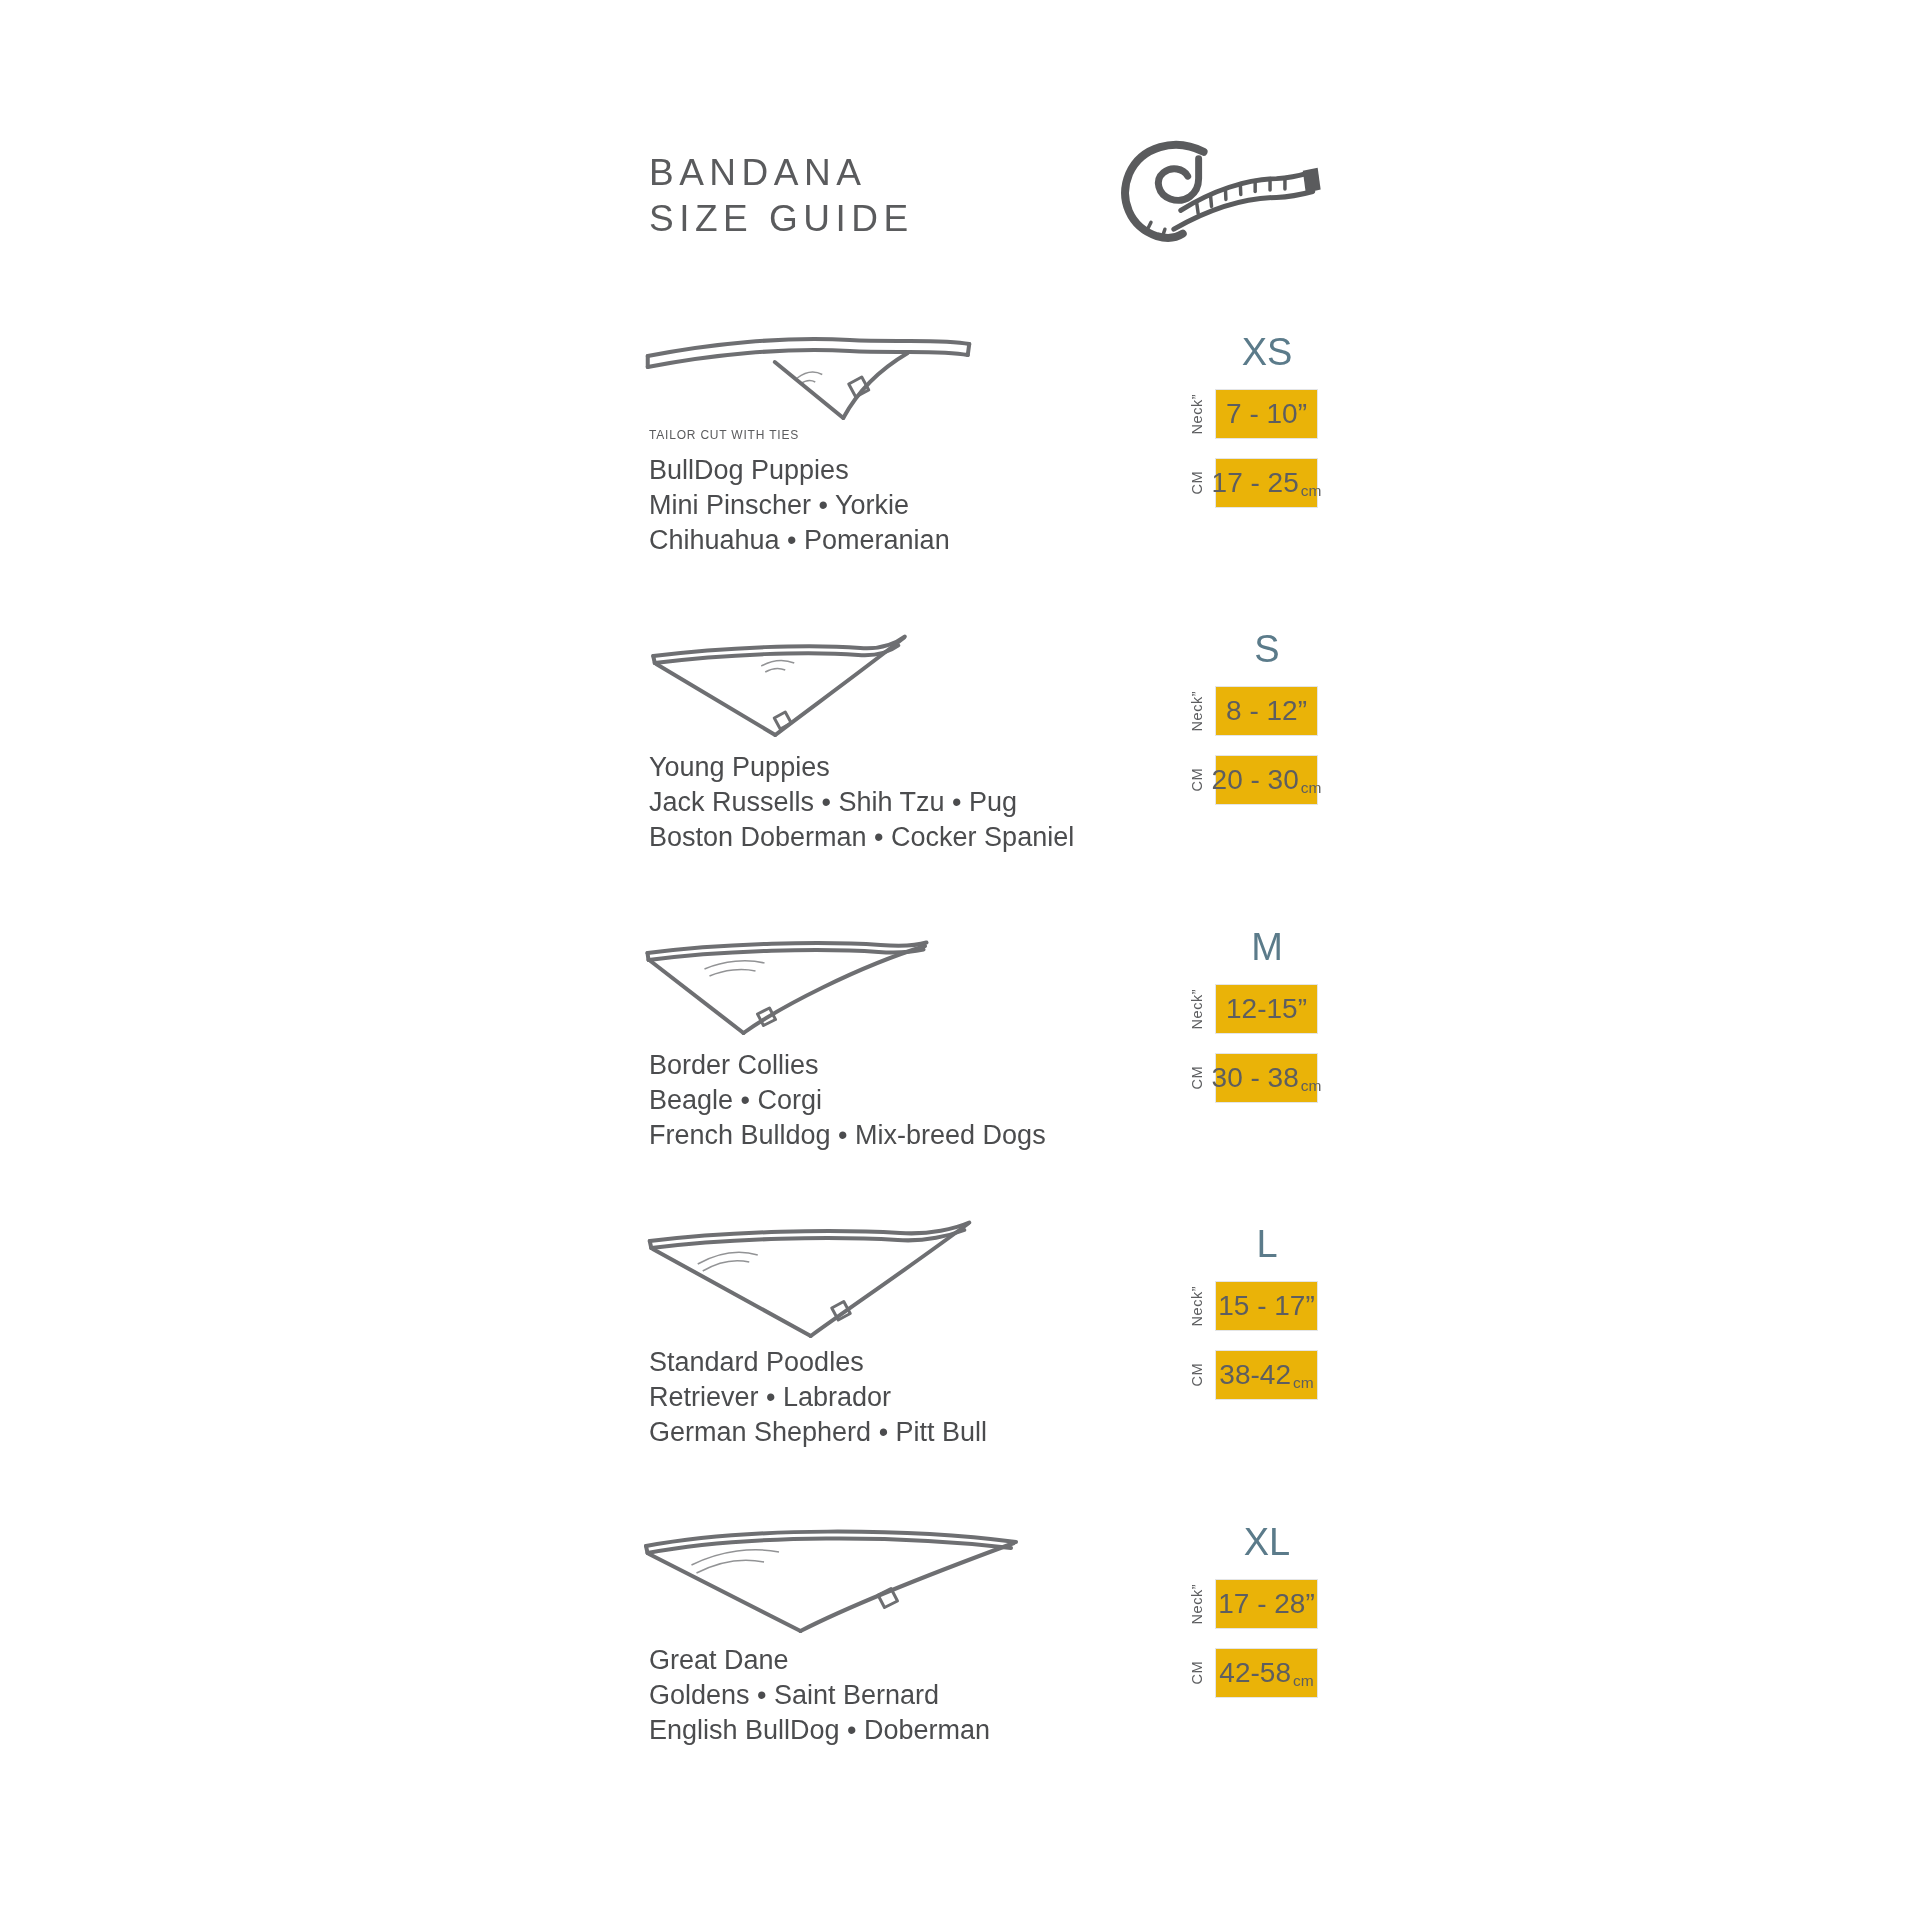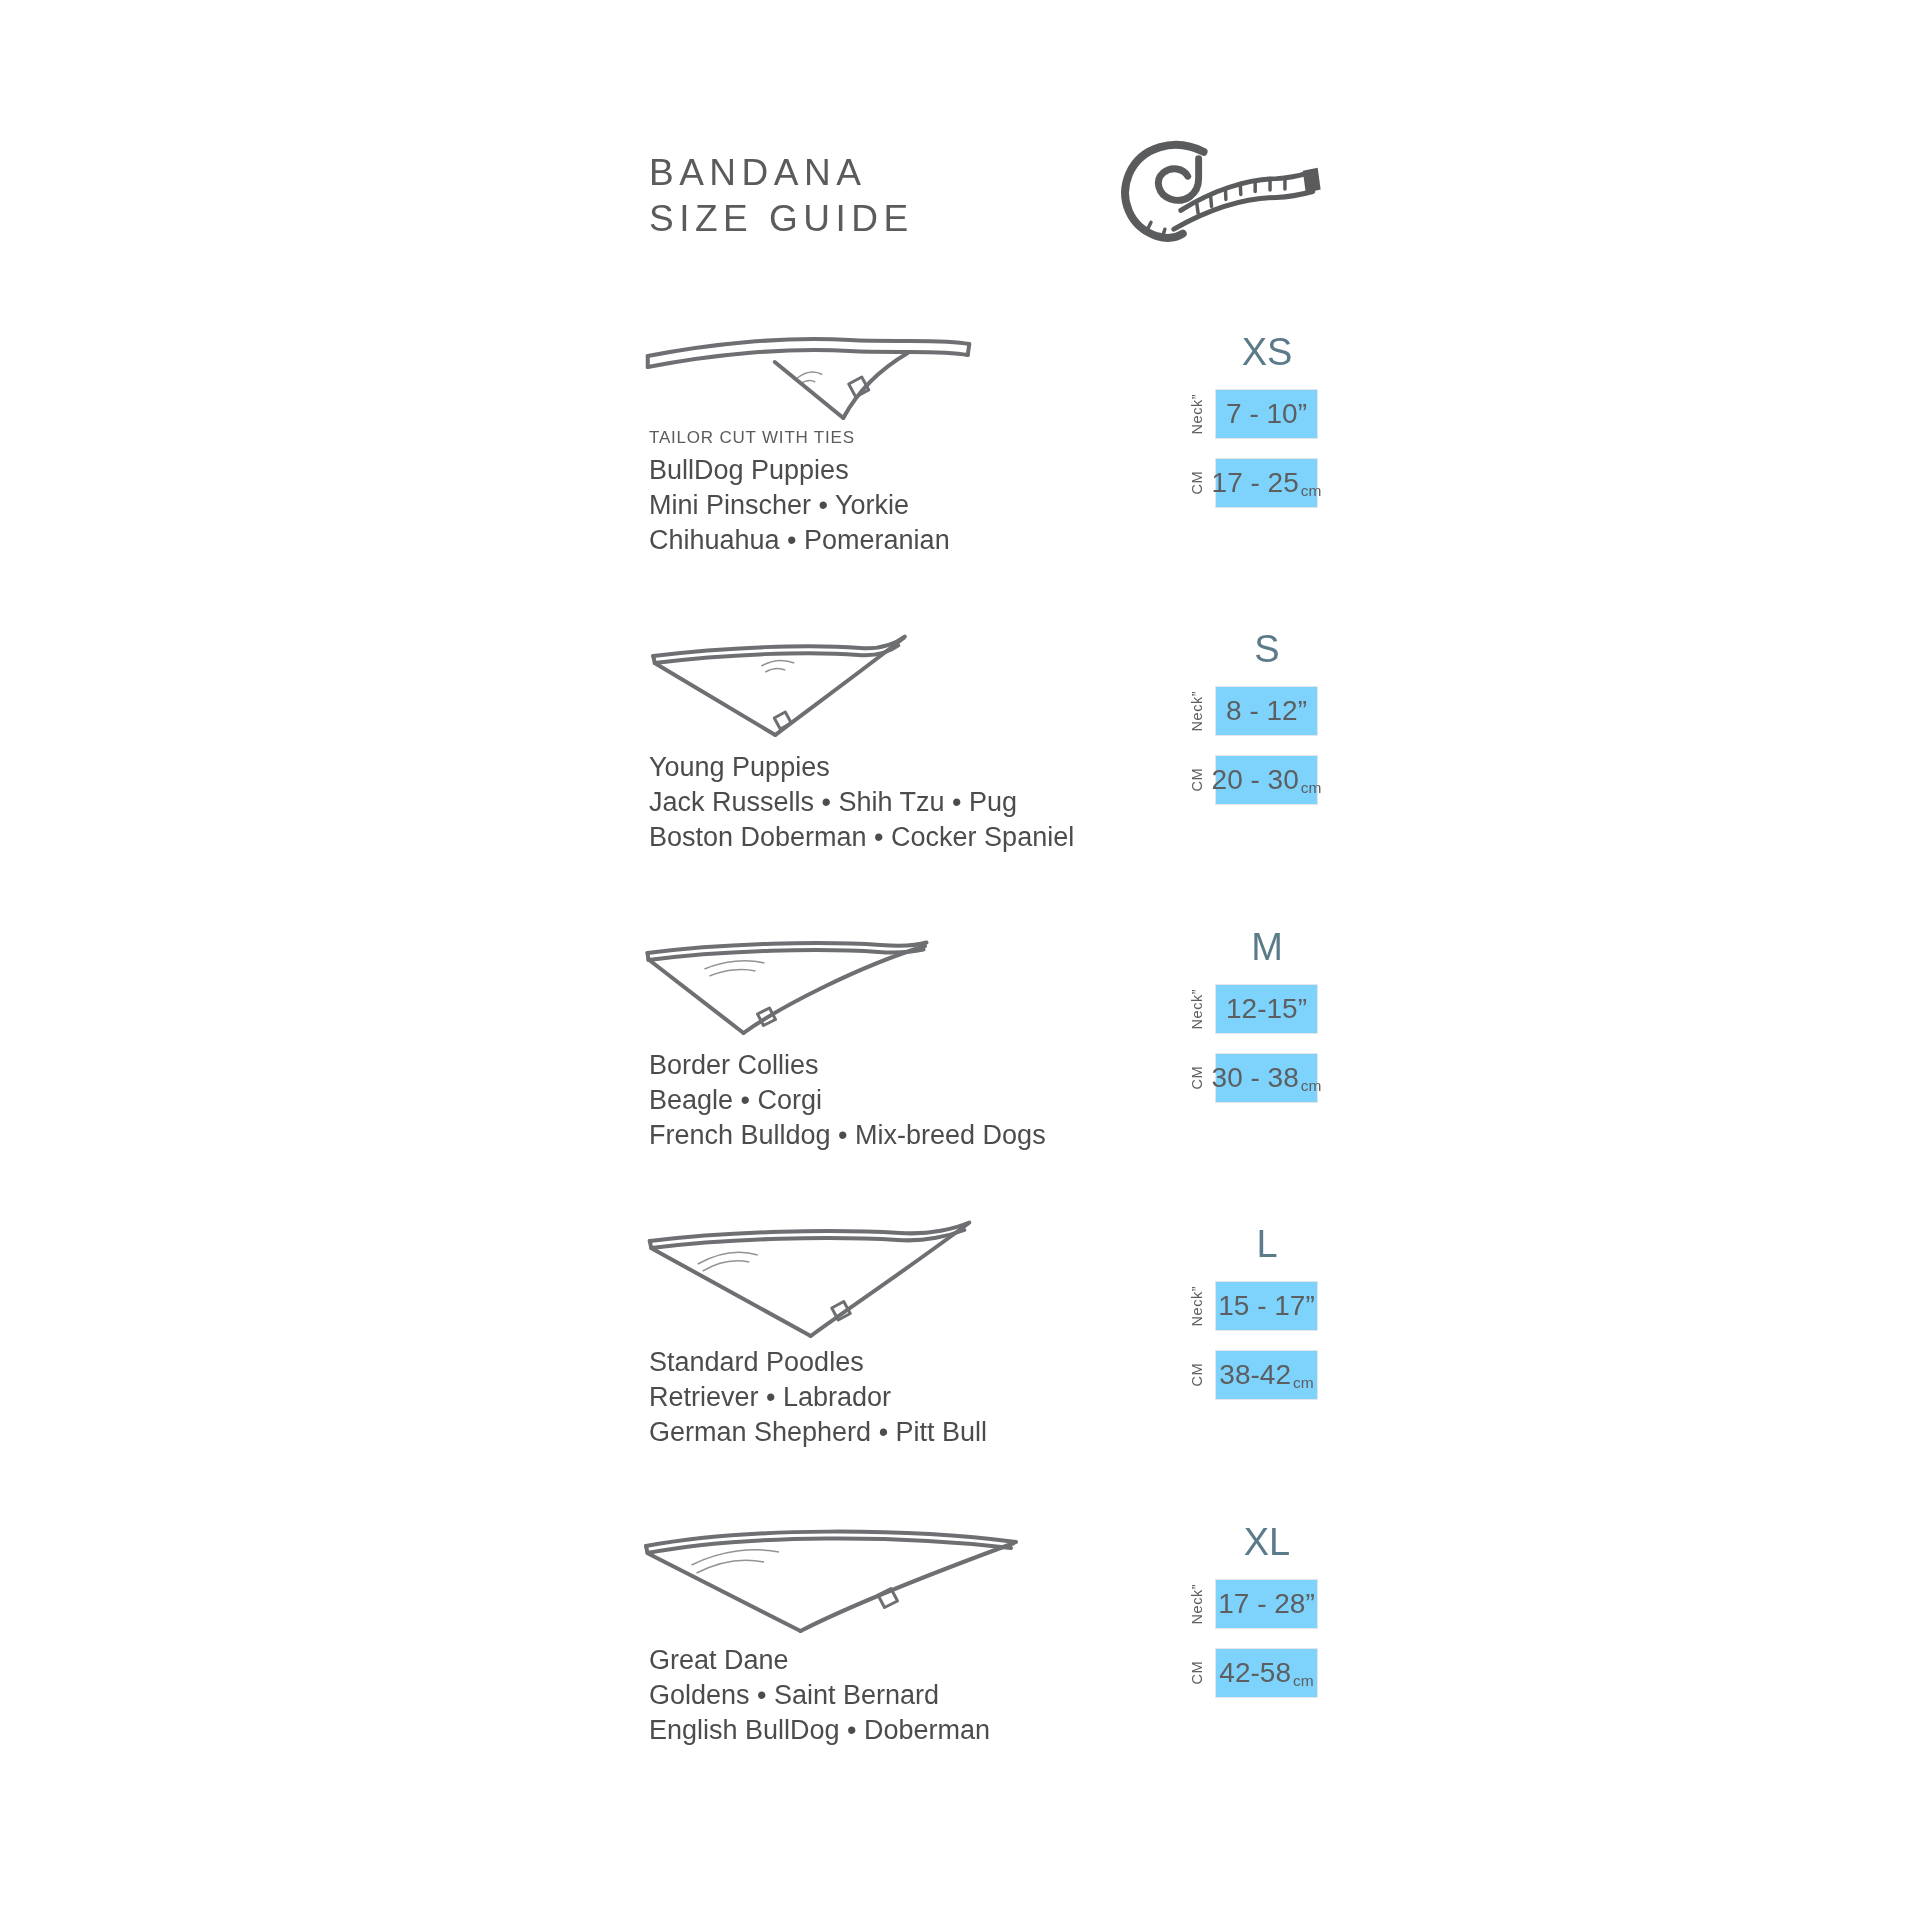--- a/index.html
+++ b/index.html
@@ -4,27 +4,27 @@
 <style>
   html,body{margin:0;padding:0;background:#ffffff;}
   #stage{position:relative;width:1926px;height:1926px;background:#fff;
          font-family:"Liberation Sans","DejaVu Sans",sans-serif;overflow:hidden;margin-left:24px;
          --accent:#5b7b8a;--ink:#4b4c4e;--muted:#5a5b5d;--line:#6e6f72;--border:#e4e5e6;--num:#5d5e60;}
   .title{position:absolute;left:625px;top:150px;font-size:37px;line-height:46px;
          letter-spacing:5.5px;color:var(--muted);white-space:pre;}
   .tape{position:absolute;left:1081px;top:131px;width:219px;height:124px;}
   section.sizerow{position:absolute;inset:0;pointer-events:none;}
   .bandana{position:absolute;}
-  .note{position:absolute;left:625px;top:calc(var(--t) + 39px);font-size:17px;
+  .note{position:absolute;left:625px;top:calc(var(--t) + 39px);font-size:12px;
         letter-spacing:0.8px;color:var(--muted);white-space:nowrap;}
   .breeds{position:absolute;left:625px;top:calc(var(--t) + 64px);font-size:27px;
           line-height:35px;color:var(--ink);white-space:nowrap;}
   .size-letter{position:absolute;left:1188px;width:110px;top:calc(var(--t) - 56px);
                text-align:center;font-size:38px;line-height:1;color:var(--accent);}
-  .box{position:absolute;left:1191px;width:103px;height:50px;background:#7dd3fc;
+  .box{position:absolute;left:1191px;width:103px;height:50px;background:#eab308;
        border:1px solid var(--border);box-sizing:border-box;display:flex;
        align-items:center;justify-content:center;color:var(--num);font-size:28px;white-space:nowrap;}
   .box.neck{top:var(--t);}
   .box.cm{top:calc(var(--t) + 69px);}
   .unit{font-size:15.5px;transform:translateY(7.5px);margin-left:2px;color:var(--num);}
   .rot{position:absolute;left:1158px;width:30px;height:50px;display:flex;
        align-items:center;justify-content:center;color:var(--num);font-size:14.5px;}
   .rot.neck{top:var(--t);}
   .rot.cm{top:calc(var(--t) + 69px);}
   .rot span{writing-mode:vertical-rl;transform:rotate(180deg);letter-spacing:0.5px;}

